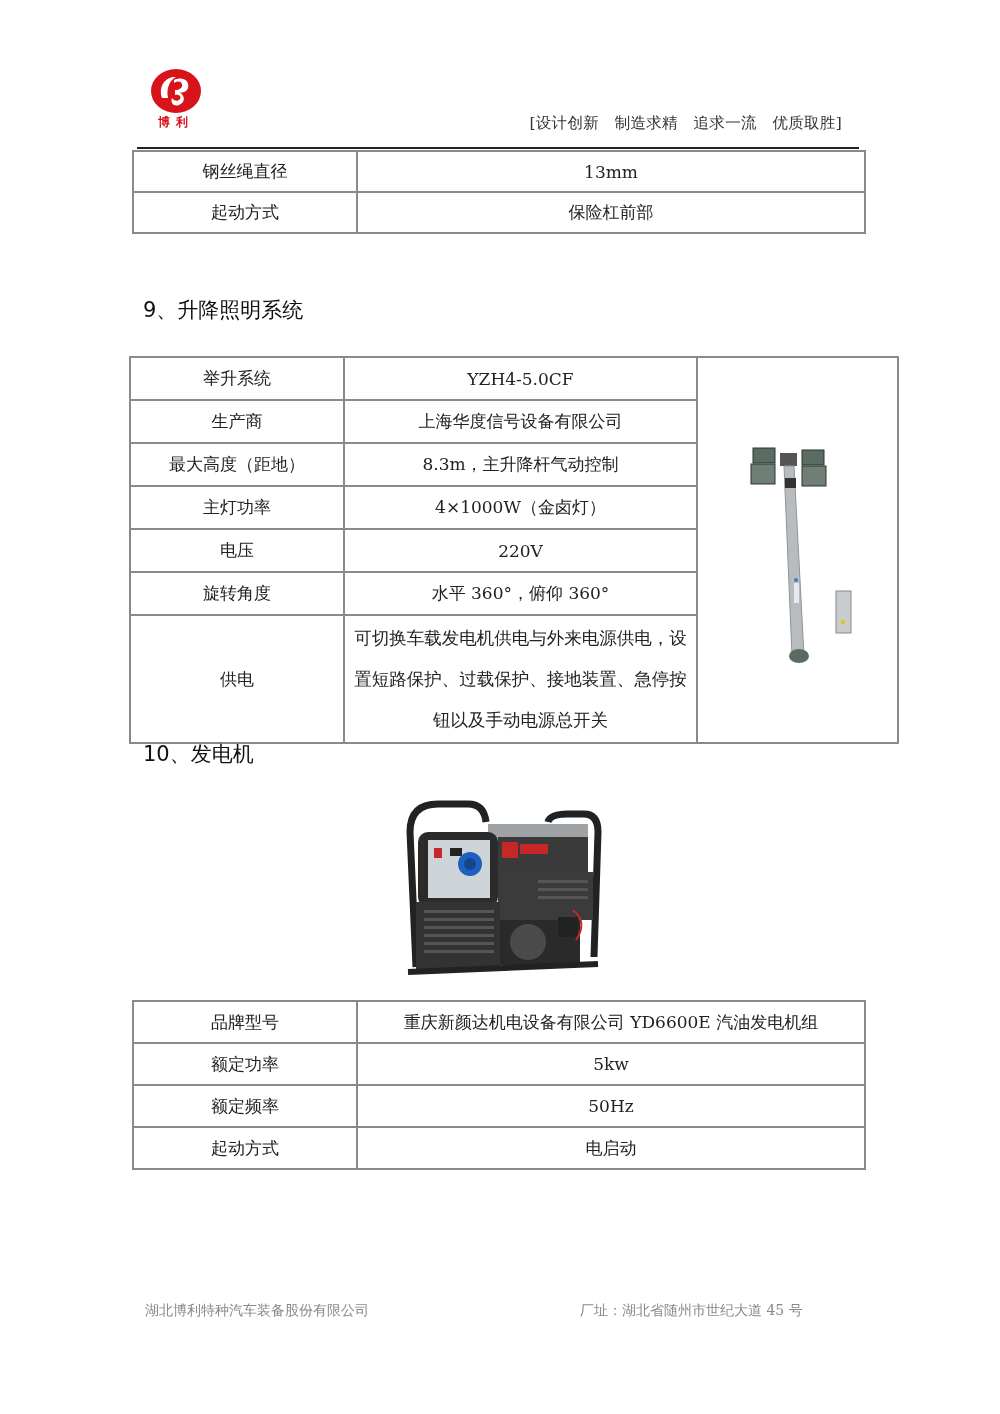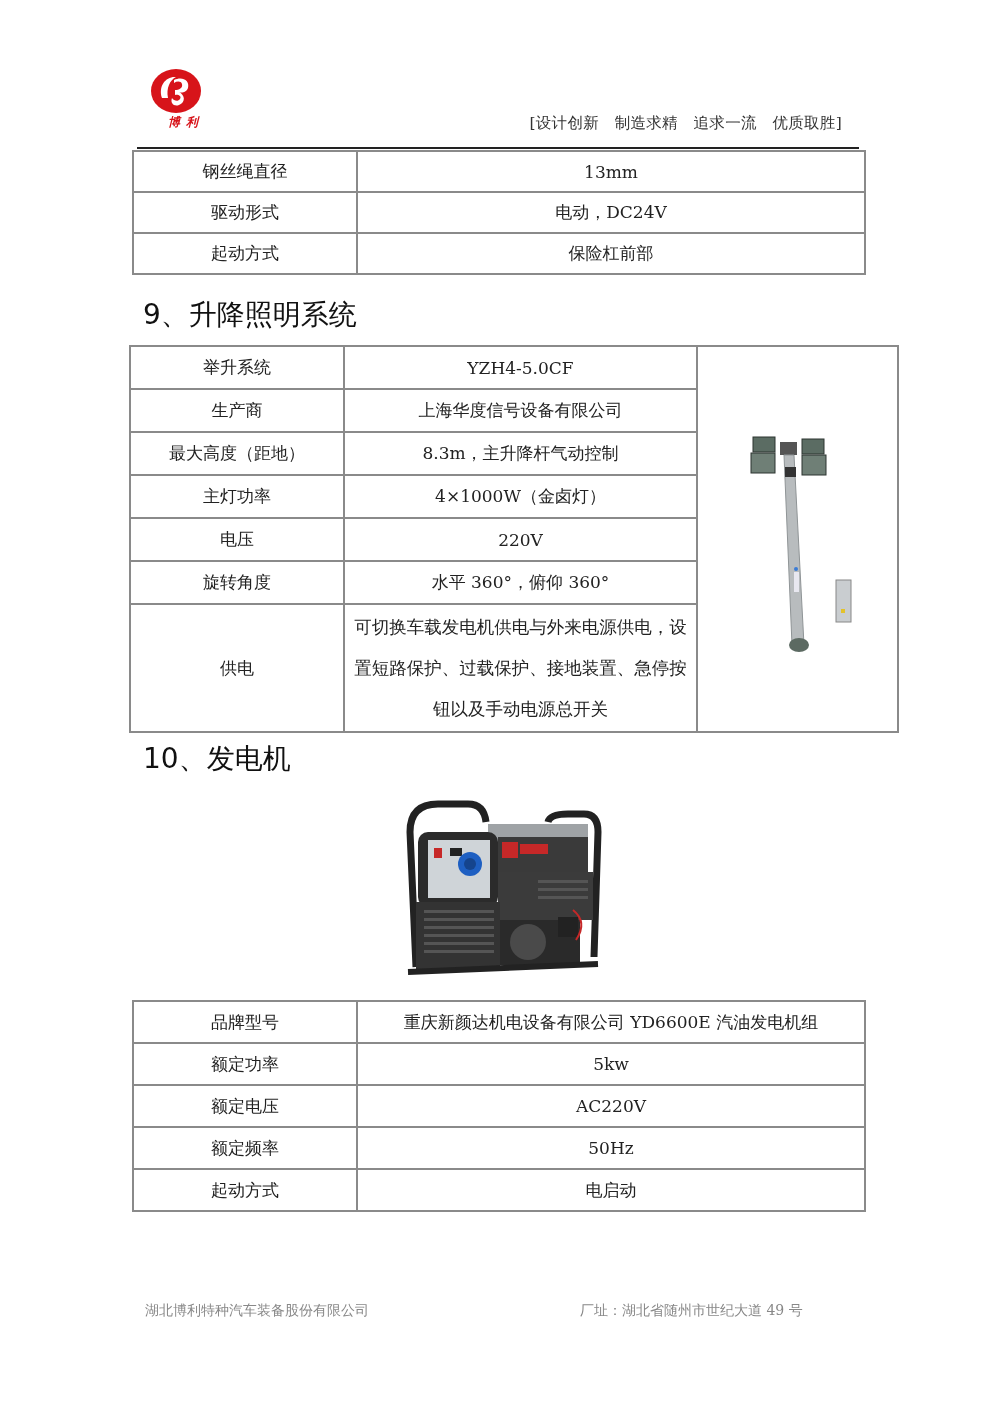--- a/index.html
+++ b/index.html
@@ -1,43 +1,43 @@
 <!DOCTYPE html>
 <html><head>
   <meta charset="utf-8">
   <style>
     html, body { margin: 0; padding: 0; background: #ffffff; }
     body { width: 1000px; height: 1414px; position: relative; overflow: hidden;
            font-family: "DejaVu Serif", "Liberation Serif", serif; color: #222; }
 
     .logo { position: absolute; left: 148px; top: 68px; width: 56px; height: 66px; }
     .logo svg { display: block; }
-    .logo-text { position: absolute; left: 0; top: 46px; width: 56px; text-align: right;
-                 color: #d7141a; font-size: 12px; letter-spacing: 6px; font-family: "DejaVu Sans", sans-serif; font-weight: bold; font-style: italic; }
+    .logo-text { position: absolute; left: 0; top: 46px; width: 56px; text-align: center;
+                 color: #d7141a; font-size: 12px; letter-spacing: 6px; font-family: "DejaVu Sans", sans-serif; font-weight: bold; }
 
     .slogan { position: absolute; right: 158px; top: 113px; font-size: 15.5px; color: #333;
               font-family: "DejaVu Serif", serif; letter-spacing: 0.3px; }
     .header-rule { position: absolute; left: 137px; top: 147px; width: 722px; height: 2px; background: #222; }
 
     table.spec { position: absolute; border-collapse: collapse; table-layout: fixed; }
     table.spec td { border: 2px solid #8a8a8a; text-align: center; vertical-align: middle;
                     font-size: 17px; color: #222; padding: 0; }
     table.spec td.label { font-family: "DejaVu Sans", sans-serif; font-size: 17px; }
     table.spec td.value { font-family: "DejaVu Serif", serif; }
 
     #t1 { left: 132px; top: 150px; width: 734px; padding-left: 35px; }
     #t1 td { height: 39px; }
     #t1 col.c1 { width: 224px; }
 
-    .section-title { position: absolute; font-family: "DejaVu Sans", sans-serif; font-size: 28px;
+    .section-title { position: absolute; font-family: "DejaVu Sans", sans-serif; font-size: 21px;
                      color: #111; font-weight: 500; }
     #sec9 { left: 143px; top: 296px; }
     #sec10 { left: 143px; top: 740px; }
 
-    #t2 { left: 129px; top: 345px; width: 770px; }
+    #t2 { left: 129px; top: 356px; width: 770px; }
     #t2 td { height: 40px; }
     #t2 col.c1 { width: 214px; }
     #t2 col.c2 { width: 353px; }
     #t2 td.multiline { height: 120px; line-height: 41px; font-size: 17.5px; padding: 0 4px;
                        font-family: "DejaVu Sans", sans-serif; }
     #t2 td.img-cell { background: #fff; }
 
     .gen-img { position: absolute; left: 398px; top: 792px; width: 206px; height: 188px; }
 
     #t3 { left: 132px; top: 1000px; width: 734px; }
@@ -66,24 +66,20 @@
 
 <table class="spec" id="t1">
   <colgroup>
       <col class="c1">
       <col>
     </colgroup>
   <tbody>
       <tr>
     <td class="label">钢丝绳直径</td>
     <td class="value">13mm</td>
-  </tr>
-  <tr>
-    <td class="label">驱动形式</td>
-    <td class="value">电动，DC24V</td>
   </tr>
   <tr>
     <td class="label">起动方式</td>
     <td class="value">保险杠前部</td>
   </tr>
 </tbody>
   </table>
 
 <div class="section-title" id="sec9">9、升降照明系统</div>
 
@@ -191,28 +187,24 @@
   <tbody>
       <tr>
     <td class="label">品牌型号</td>
     <td class="value">重庆新颜达机电设备有限公司 YD6600E 汽油发电机组</td>
   </tr>
   <tr>
     <td class="label">额定功率</td>
     <td class="value">5kw</td>
   </tr>
   <tr>
-    <td class="label">额定电压</td>
-    <td class="value">AC220V</td>
-  </tr>
-  <tr>
     <td class="label">额定频率</td>
     <td class="value">50Hz</td>
   </tr>
   <tr>
     <td class="label">起动方式</td>
     <td class="value">电启动</td>
   </tr>
 </tbody>
   </table>
 
 <div class="footer-left">湖北博利特种汽车装备股份有限公司</div>
-<div class="footer-right">厂址：湖北省随州市世纪大道 49 号</div>
+<div class="footer-right">厂址：湖北省随州市世纪大道 45 号</div>
 
 </body></html>

